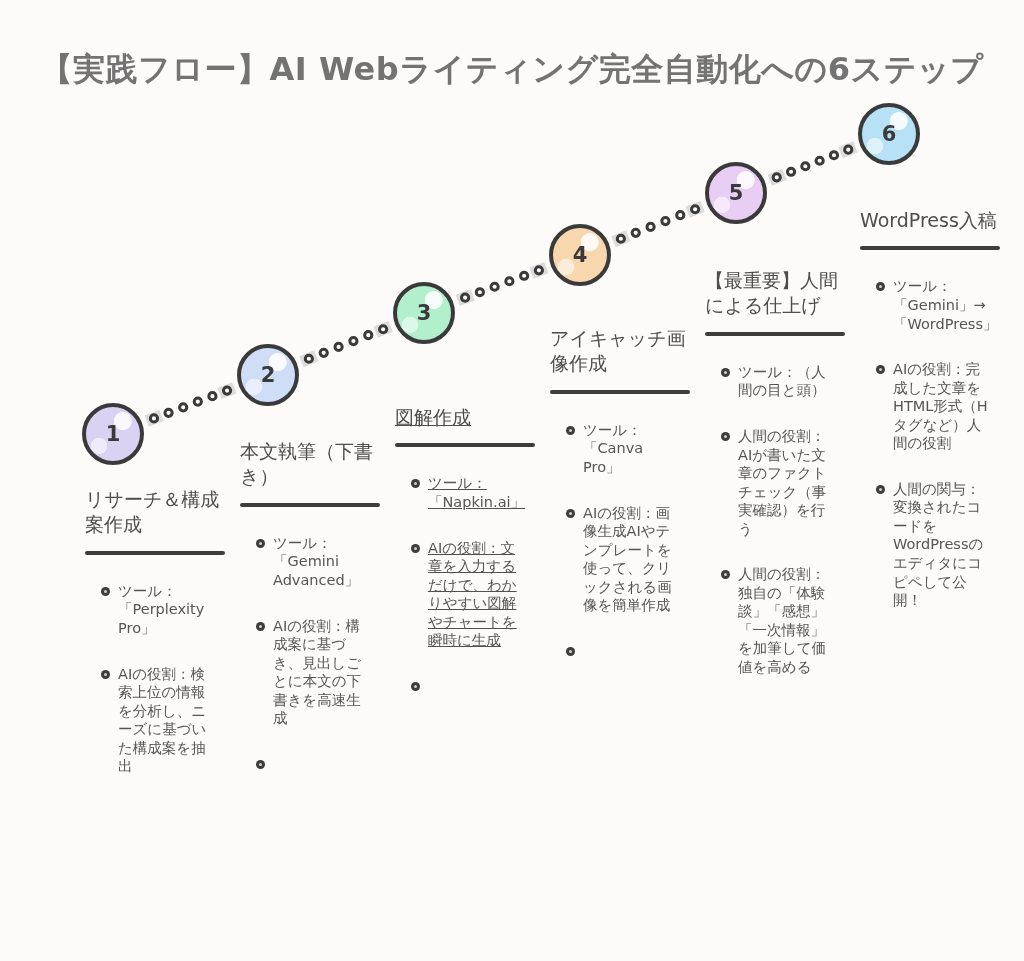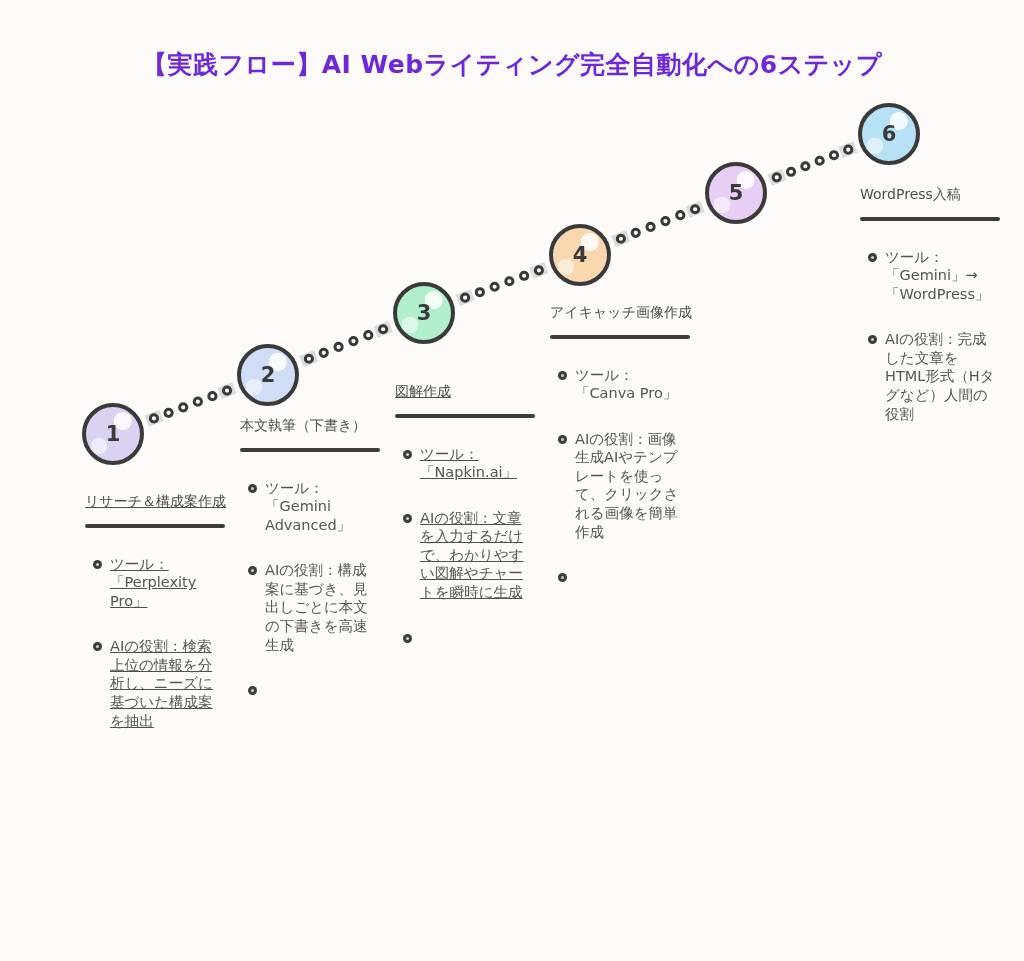--- a/index.html
+++ b/index.html
@@ -14,23 +14,23 @@
     background: #fcfbf9;
     overflow: hidden;
     color: #4f4f4f;
   }
   .page-title {
     position: absolute;
     top: 48px;
     left: 0;
     width: 100%;
     text-align: center;
-    font-size: 25px;
+    font-size: 32px;
     font-weight: bold;
-    color: #6d28d9;
+    color: #737373;
     letter-spacing: 0.5px;
   }
   #connectors {
     position: absolute;
     top: 0; left: 0;
     z-index: 1;
   }
   .step-circle {
     position: absolute;
     width: 54px;
@@ -58,36 +58,37 @@
     font-weight: bold;
     color: #3a3a3a;
     z-index: 1;
   }
   .step-col {
     position: absolute;
     width: 145px;
     z-index: 2;
   }
   .col-title {
-    font-size: 14px;
+    font-size: 19px;
     line-height: 1.34;
     color: #4d4d4d;
     font-weight: 500;
     margin-bottom: 13px;
+    margin-top: 23px;
   }
   .divider {
     width: 140px;
     height: 4px;
     background: #3d3d3d;
     border-radius: 2px;
     margin-bottom: 27px;
   }
   .bullet-list {
     list-style: none;
-    margin: 8px;
+    margin: 16px;
     padding: 0;
   }
   .bullet-item {
     display: flex;
     align-items: flex-start;
     gap: 8px;
     margin-bottom: 27px;
   }
   .bullet-dot {
     flex: 0 0 auto;
@@ -158,21 +159,21 @@
       <circle cx="791.0445563087134" cy="171.77366782866608" r="3.6" fill="#ffffff" stroke="#3a3a3a" stroke-width="3"></circle>
       <circle cx="805.3481854362378" cy="166.25788927622202" r="3.6" fill="#ffffff" stroke="#3a3a3a" stroke-width="3"></circle>
       <circle cx="819.6518145637622" cy="160.74211072377796" r="3.6" fill="#ffffff" stroke="#3a3a3a" stroke-width="3"></circle>
       <circle cx="833.9554436912866" cy="155.22633217133392" r="3.6" fill="#ffffff" stroke="#3a3a3a" stroke-width="3"></circle>
       <circle cx="848.259072818811" cy="149.7105536188899" r="3.6" fill="#ffffff" stroke="#3a3a3a" stroke-width="3"></circle>
     </svg>
 
   <div class="step-circle" style="left: 82px; top: 403px; background-color: rgb(217, 210, 243);">
     <span class="step-number">1</span>
   </div>
-  <div class="step-col" style="left:85px; top:492px;text-decoration:underline;">
+  <div class="step-col" style="left:85px; top:464px;">
     <div class="col-title">リサーチ＆構成案作成</div>
     <div class="divider"></div>
     <ul class="bullet-list">
       <li class="bullet-item">
           <span class="bullet-dot"></span>
           <span class="bullet-text">ツール：「Perplexity Pro」</span>
         </li>
       <li class="bullet-item">
           <span class="bullet-dot"></span>
           <span class="bullet-text">AIの役割：検索上位の情報を分析し、ニーズに基づいた構成案を抽出</span>
@@ -239,32 +240,54 @@
         </li>
       <li class="bullet-item">
           <span class="bullet-dot"></span>
         </li>
     </ul>
   </div>
 
   <div class="step-circle" style="left: 705px; top: 162px; background-color: rgb(232, 206, 245);">
     <span class="step-number">5</span>
   </div>
+  <div class="step-col" style="left:705px; top:245px;">
+    <div class="col-title">【最重要】人間による仕上げ</div>
+    <div class="divider"></div>
+    <ul class="bullet-list">
+      <li class="bullet-item">
+          <span class="bullet-dot"></span>
+          <span class="bullet-text">ツール：（人間の目と頭）</span>
+        </li>
+      <li class="bullet-item">
+          <span class="bullet-dot"></span>
+          <span class="bullet-text">人間の役割：AIが書いた文章のファクトチェック（事実確認）を行う</span>
+        </li>
+      <li class="bullet-item">
+          <span class="bullet-dot"></span>
+          <span class="bullet-text">人間の役割：独自の「体験談」「感想」「一次情報」を加筆して価値を高める</span>
+        </li>
+    </ul>
+  </div>
 
   <div class="step-circle" style="left: 858px; top: 103px; background-color: rgb(183, 226, 246);">
     <span class="step-number">6</span>
   </div>
   <div class="step-col" style="left:860px; top:185px;">
     <div class="col-title">WordPress入稿</div>
     <div class="divider"></div>
     <ul class="bullet-list">
       <li class="bullet-item">
           <span class="bullet-dot"></span>
           <span class="bullet-text">ツール：「Gemini」→「WordPress」</span>
         </li>
       <li class="bullet-item">
           <span class="bullet-dot"></span>
           <span class="bullet-text">AIの役割：完成した文章をHTML形式（Hタグなど）人間の役割</span>
         </li>
+      <li class="bullet-item">
+          <span class="bullet-dot"></span>
+          <span class="bullet-text">人間の関与：変換されたコードをWordPressのエディタにコピペして公開！</span>
+        </li>
     </ul>
   </div>
 
 </div>
 
 </body></html>

